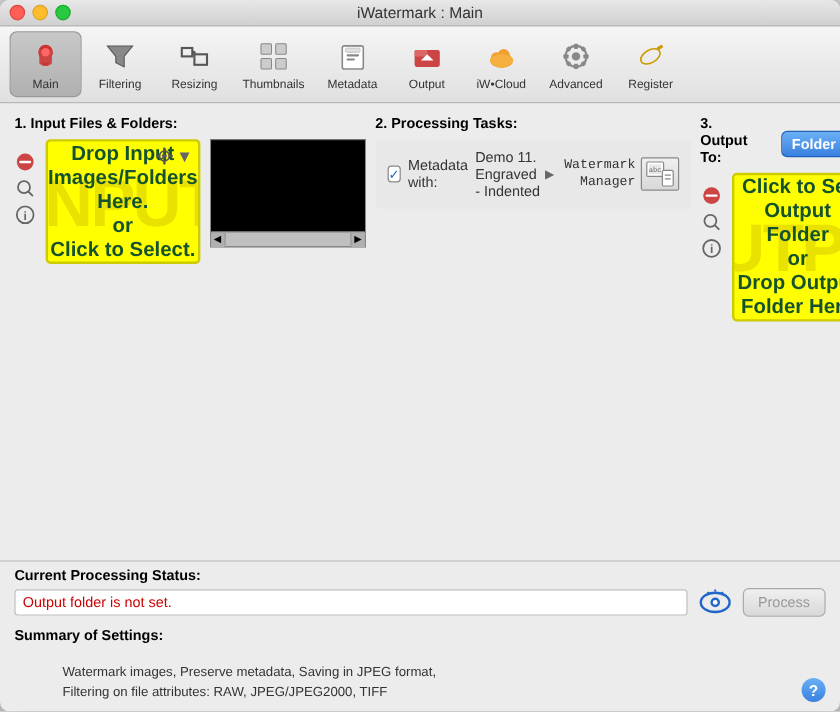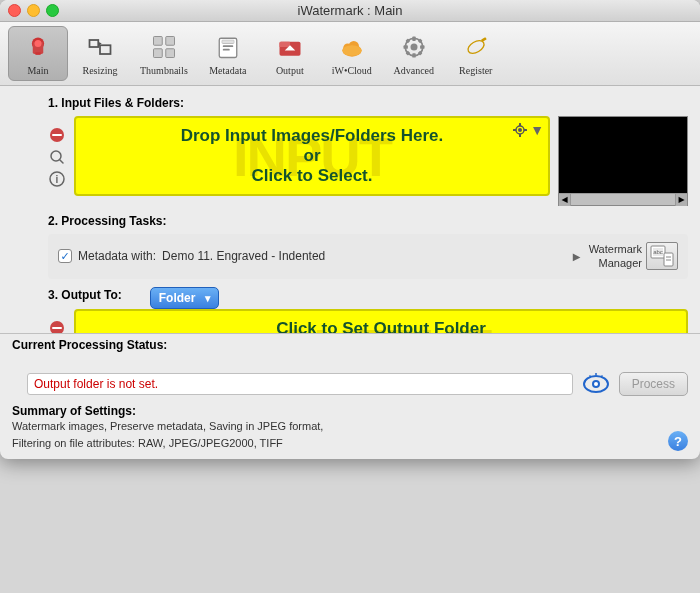--- a/index.html
+++ b/index.html
@@ -6,21 +6,21 @@
     body {
       font-family: -apple-system, BlinkMacSystemFont, 'Helvetica Neue', Arial, sans-serif;
       font-size: 12px;
       background: #d6d6d6;
       width: 700px;
       height: 593px;
       overflow: hidden;
     }
     .window {
       width: 700px;
-      height: 459px;
+      height: 593px;
       background: #ececec;
       border-radius: 8px;
       overflow: hidden;
       display: flex;
       flex-direction: column;
       box-shadow: 0 4px 20px rgba(0,0,0,0.4);
     }
     
     .titlebar {
       background: linear-gradient(to bottom, #e8e8e8, #d0d0d0);
@@ -79,31 +79,29 @@
       height: 32px;
       display: flex;
       align-items: center;
       justify-content: center;
       margin-bottom: 2px;
     }
     .toolbar-label {
       font-size: 10px;
       color: #333;
       text-align: left;
-      font-family: Liberation Serif, serif;
     }
     
     .content {
       flex: 1;
       padding: 10px 12px;
       overflow: hidden;
       display: flex;
-      flex-direction: column;
+      flex-direction: row;
       gap: 8px;
-      margin-left: 36px;
     }
     .section-title {
       font-size: 12px;
       font-weight: 700;
       color: #000;
       margin-bottom: 6px;
     }
     
     .input-section {
       display: flex;
@@ -209,20 +207,21 @@
       font-size: 12px;
       color: #333;
     }
     .watermark-manager {
       display: flex;
       align-items: center;
       gap: 4px;
       cursor: pointer;
       font-size: 12px;
       color: #333;
+      font-family: Liberation Mono, monospace;
     }
     .wm-icon {
       width: 32px;
       height: 28px;
       border: 1px solid #888;
       background: linear-gradient(to bottom, #f0f0f0, #d8d8d8);
       display: flex;
       align-items: center;
       justify-content: center;
       font-size: 10px;
@@ -290,27 +289,26 @@
     
     .status-section {
       padding: 4px 12px;
       background: #ececec;
       border-top: 1px solid #c0c0c0;
     }
     .status-title {
       font-weight: 700;
       font-size: 12px;
       color: #000;
-      margin-bottom: 20px;
+      margin-bottom: 4px;
     }
     .status-bar {
       display: flex;
       align-items: center;
       gap: 8px;
-      margin-left: 15px;
     }
     .status-field {
       flex: 1;
       background: #fff;
       border: 1px solid #c0c0c0;
       border-radius: 3px;
       padding: 3px 6px;
       font-size: 12px;
       color: #cc0000;
       height: 22px;
@@ -333,26 +331,27 @@
       color: #999;
       height: 24px;
     }
     .summary-section {
       padding: 4px 12px 8px;
     }
     .summary-title {
       font-weight: 700;
       font-size: 12px;
       color: #000;
-      margin-bottom: 0;
+      margin-bottom: 16px;
     }
     .summary-text {
       font-size: 11px;
       color: #333;
       line-height: 1.5;
+      margin-left: 40px;
     }
     .help-btn {
       position: absolute;
       bottom: 8px;
       right: 12px;
       width: 20px;
       height: 20px;
       border-radius: 50%;
       background: linear-gradient(to bottom, #6ab0f5, #3a80e0);
       color: white;
@@ -394,20 +393,28 @@
         <svg class="icon-svg" viewBox="0 0 32 32" xmlns="http://www.w3.org/2000/svg">
           <circle cx="16" cy="12" r="7" fill="#cc3333"></circle>
           <rect x="10" y="10" width="12" height="14" rx="2" fill="#cc4444"></rect>
           <circle cx="16" cy="12" r="4" fill="#ff6666"></circle>
           <rect x="13" y="22" width="6" height="3" fill="#cc3333"></rect>
         </svg>
       </div>
       <div class="toolbar-label">Main</div>
     </div>
 
+    <div class="toolbar-item">
+      <div class="toolbar-icon">
+        <svg class="icon-svg" viewBox="0 0 32 32" xmlns="http://www.w3.org/2000/svg">
+          <polygon points="4,6 28,6 20,16 20,26 12,22 12,16" fill="#888" stroke="#555" stroke-width="1"></polygon>
+        </svg>
+      </div>
+      <div class="toolbar-label">Filtering</div>
+    </div>
 
     <div class="toolbar-item">
       <div class="toolbar-icon">
         <svg class="icon-svg" viewBox="0 0 32 32" xmlns="http://www.w3.org/2000/svg">
           <rect x="4" y="8" width="10" height="8" fill="none" stroke="#555" stroke-width="2"></rect>
           <rect x="16" y="14" width="12" height="10" fill="none" stroke="#555" stroke-width="2"></rect>
           <line x1="14" y1="12" x2="16" y2="14" stroke="#555" stroke-width="1.5"></line>
           <polygon points="14,10 18,12 14,14" fill="#555"></polygon>
         </svg>
       </div>

